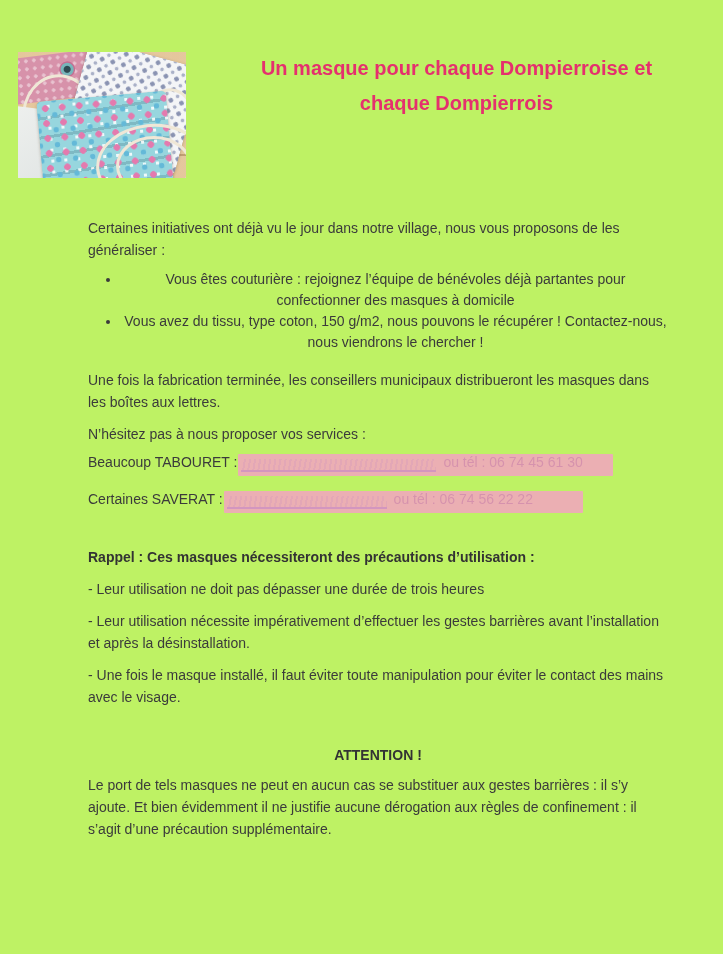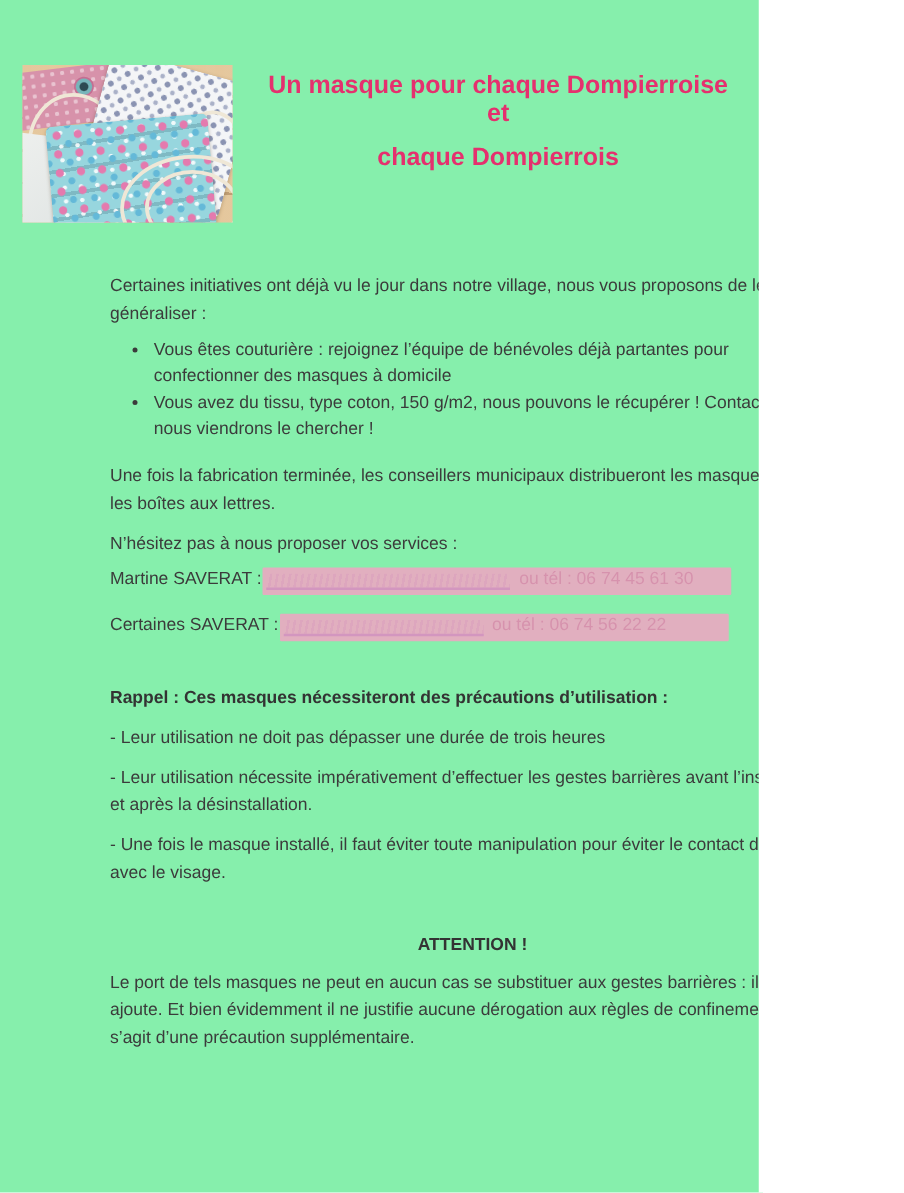--- a/index.html
+++ b/index.html
@@ -1,19 +1,19 @@
 <!DOCTYPE html>
 <html><head>
 <meta charset="utf-8">
 <style>
   html,body { margin:0; padding:0; background:#ffffff; }
   .page {
     position:relative;
-    width:607px; height:954px;
-    background:#86efac;
+    width:723px; height:954px;
+    background:#bef264;
     font-family:"Liberation Sans", sans-serif;
     overflow:hidden;
   }
 
   
   .photo {
     position:absolute; left:18px; top:52px;
     width:168px; height:126px;
     overflow:hidden;
     background-color:#e9cda4;
@@ -78,21 +78,21 @@
   .title .l2 { display:block; margin-top:12px; }
 
   
   .content {
     position:absolute; left:88px; top:203px; width:580px;
     font-size:14px; line-height:22px; color:#3b3b3b;
   }
   .content p { margin:0; }
   .p-intro { text-indent:14px; }
   .p-initiatives { margin-top:14px !important; }
-  ul.opts { margin:8px 0 16px 0; padding-left:33px; line-height:21px; }
+  ul.opts { margin:8px 0 16px 0; padding-left:33px; line-height:21px;text-align:center; }
   ul.opts li { padding-left:2px; margin:0; }
   .p-distribution { margin-top:10px !important; }
   .p-services { margin-top:10px !important; }
   .contact { margin-top:6px !important; white-space:nowrap; }
   .contact + .contact { margin-top:15px !important; }
 
   .redacted { position:relative; display:inline-block; margin-left:4px; }
   .email-scribble {
     display:inline-block; height:11px; vertical-align:-5px;
     border-bottom:2px solid #2b57b0;
@@ -144,21 +144,21 @@
     <ul class="opts">
       <li>Vous êtes couturière : rejoignez l’équipe de bénévoles déjà partantes pour confectionner des masques à domicile</li>
       <li>Vous avez du tissu, type coton, 150 g/m2, nous pouvons le récupérer ! Contactez-nous, nous viendrons le chercher !</li>
     </ul>
 
     <p class="p-distribution">Une fois la fabrication terminée, les conseillers municipaux distribueront les masques dans les boîtes aux lettres.</p>
 
     <p class="p-services">N’hésitez pas à nous proposer vos services :</p>
 
     <p class="contact">
-      <span>Martine SAVERAT :</span><span class="redacted"><span class="email-scribble w-martine"></span><span class="phone-frag">ou tél : 06 74 45 61 30</span><i class="hl hl-martine"></i></span>
+      <span>Beaucoup TABOURET :</span><span class="redacted"><span class="email-scribble w-martine"></span><span class="phone-frag">ou tél : 06 74 45 61 30</span><i class="hl hl-martine"></i></span>
     </p>
 
     <p class="contact">
       <span>Certaines SAVERAT :</span><span class="redacted"><span class="email-scribble w-catherine"></span><span class="phone-frag">ou tél : 06 74 56 22 22</span><i class="hl hl-catherine"></i></span>
     </p>
 
     <p class="rappel">Rappel : Ces masques nécessiteront des précautions d’utilisation :</p>
 
     <p class="prec">- Leur utilisation ne doit pas dépasser une durée de trois heures</p>
     <p class="prec">- Leur utilisation nécessite impérativement d’effectuer les gestes barrières avant l’installation et après la désinstallation.</p>

